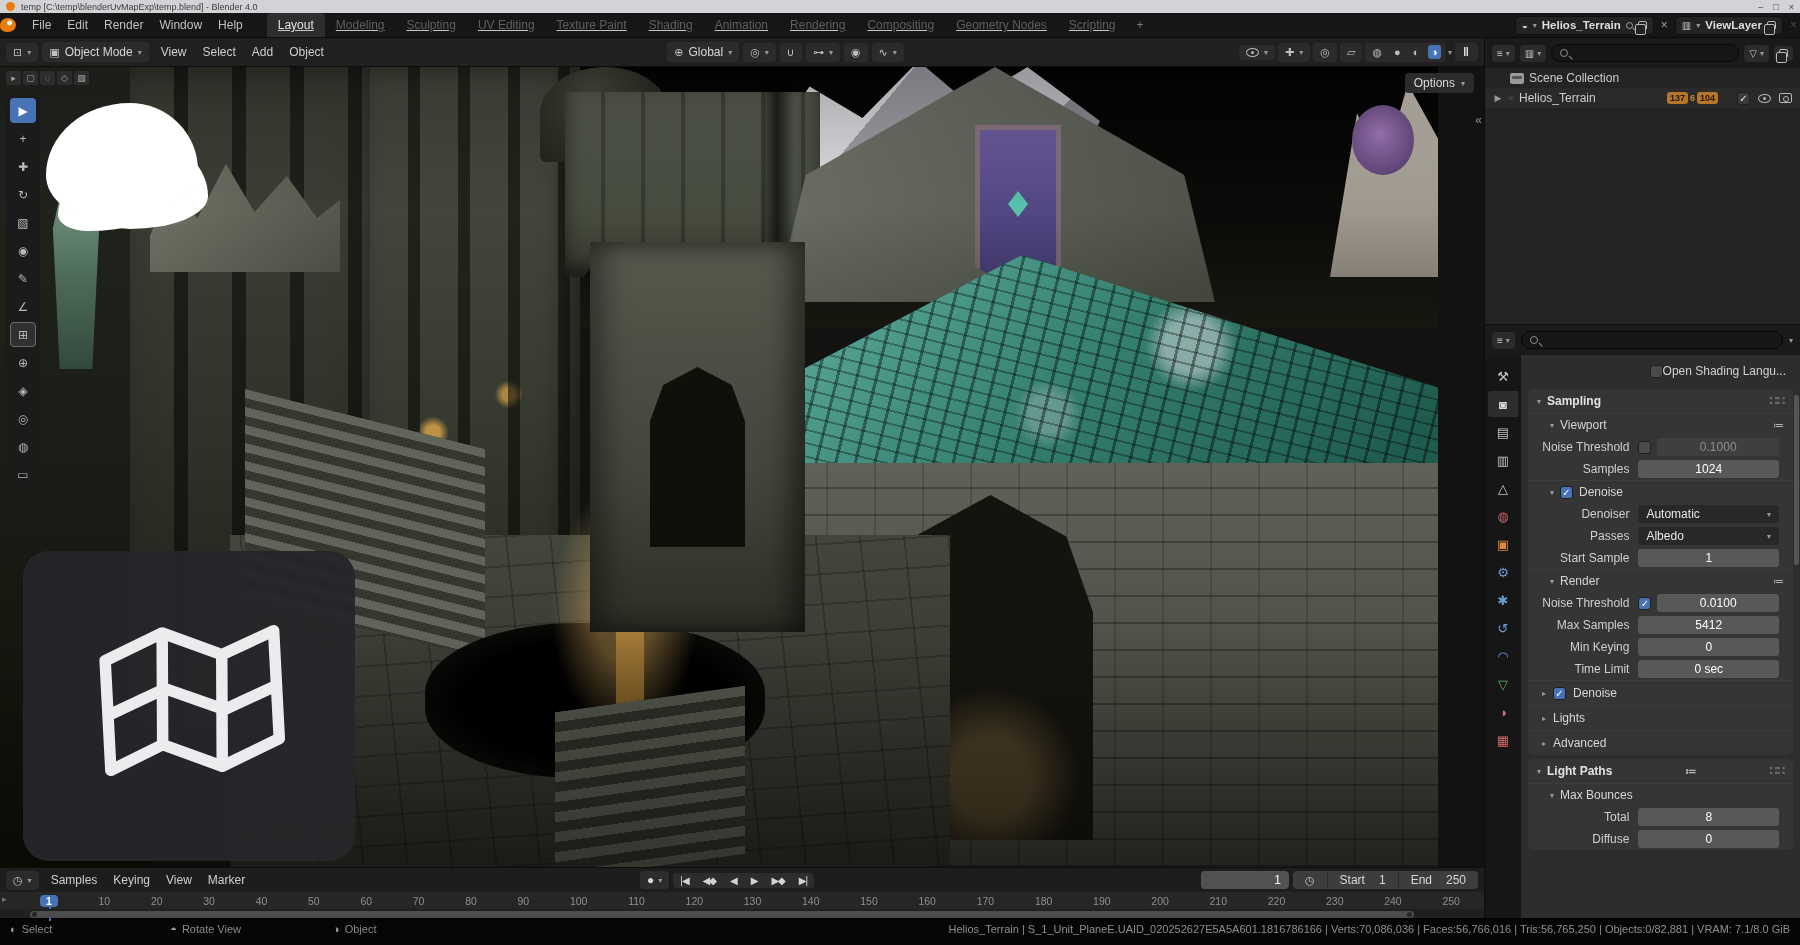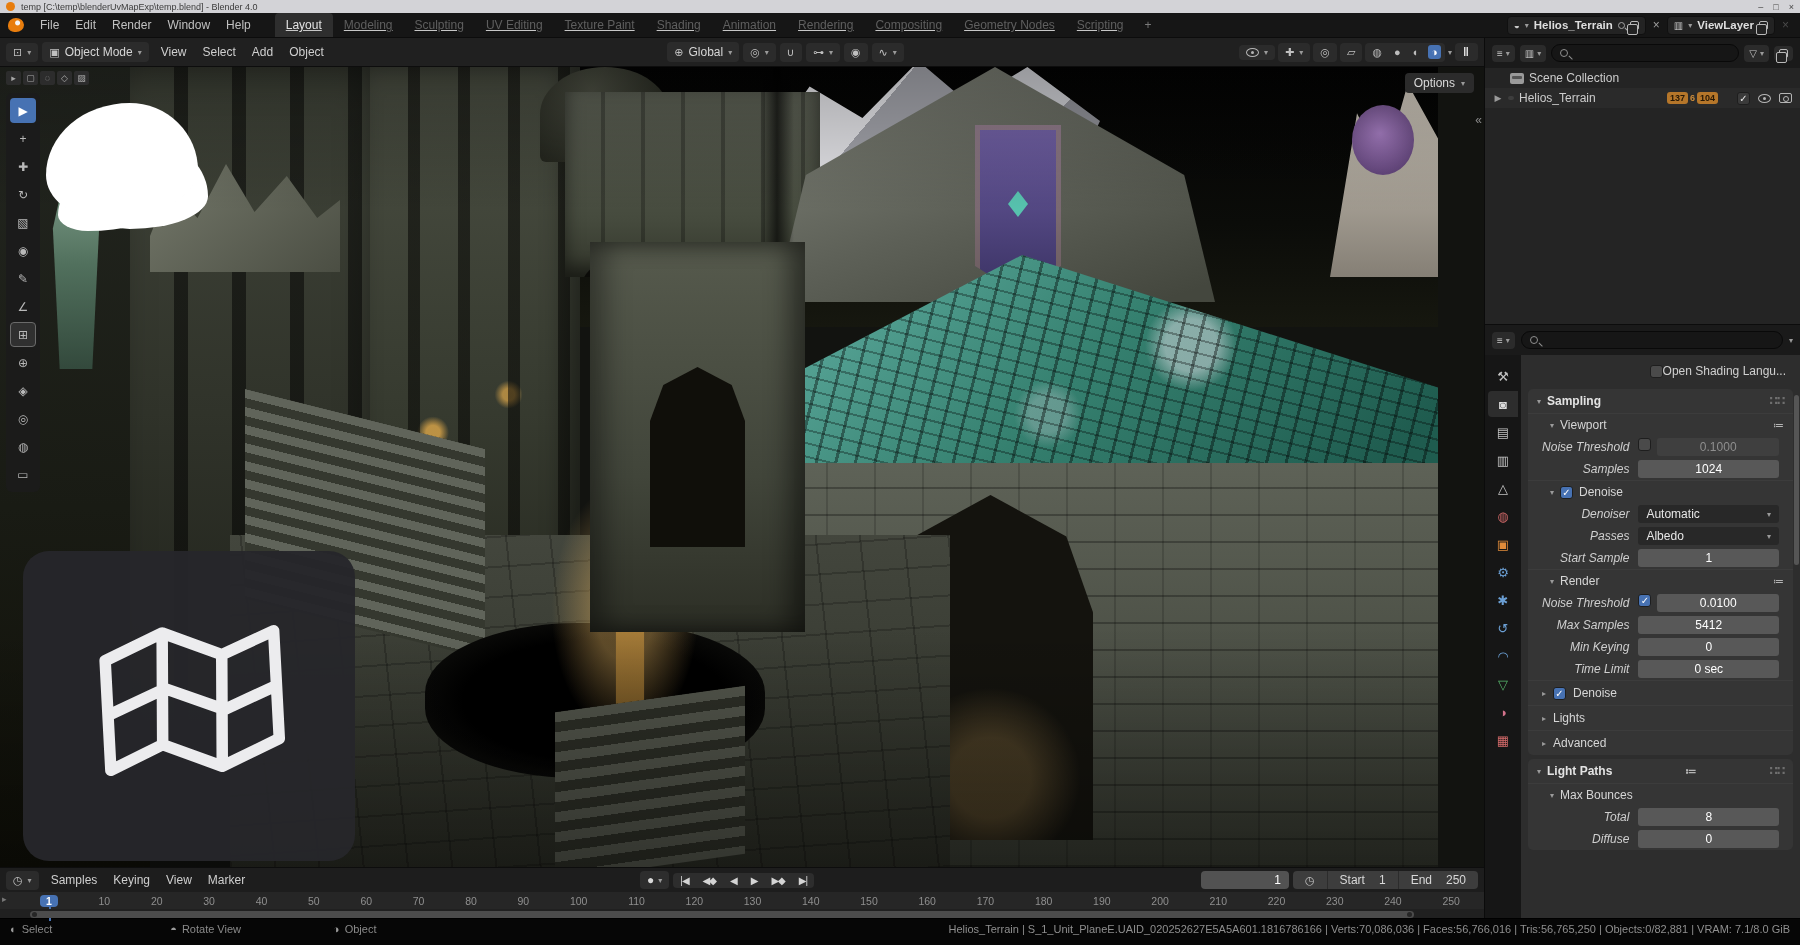--- a/index.html
+++ b/index.html
@@ -7,21 +7,21 @@
     font-family:"Liberation Sans","DejaVu Sans",sans-serif; font-size:12px; color:#c7c7c7; }
   .app { width:1800px; height:945px; display:flex; flex-direction:column; background:#111; }
 
   
   .titlebar { height:13px; background:#d3d3d7; display:flex; align-items:center; padding:0 6px; gap:6px; flex:none; }
   .titlebar .blender-dot { width:9px; height:9px; border-radius:50%; background:#e87d0d; flex:none; }
   .titlebar .title { font-size:9px; color:#3c3c3c; white-space:nowrap; }
   .titlebar .win-controls { margin-left:auto; display:flex; gap:10px; font-size:9px; color:#444; }
 
   
-  .menubar { height:25px; background:#161616; border-bottom:1px solid #0c0c0c; display:flex; align-items:center; padding:0 8px; gap:2px; flex:none; }
+  .menubar { height:25px; background:#161616; border-bottom:1px solid #0c0c0c; display:flex; align-items:center; padding:0 0; gap:2px; flex:none; }
   .blender-logo { width:16px; height:14px; border-radius:50% 50% 50% 40%; background:radial-gradient(circle at 60% 35%, #f5f5f5 0 2px, #e87d0d 3px 70%, #b35f08); margin-right:6px; flex:none; }
   .menu-item { padding:2px 8px; color:#c0c0c0; border-radius:3px; white-space:nowrap; }
   .workspace-tabs { display:flex; align-items:center; margin-left:14px; height:100%;text-decoration:underline; }
   .ws-tab { padding:4px 11px; height:100%; display:flex; align-items:center; color:#5f5f5f; white-space:nowrap; }
   .ws-tab.active { background:#2e2e2e; color:#e2e2e2; border-radius:4px 4px 0 0; }
   .ws-add { padding:2px 8px; color:#7a7a7a; }
   .mb-right { margin-left:auto; display:flex; align-items:center; gap:4px; }
   .selector { display:flex; align-items:center; gap:5px; background:#232323; border:1px solid #101010; border-radius:4px; padding:2px 6px; height:19px; }
   .selector .name { color:#dedede; font-weight:bold; font-size:11.5px; }
   .chev { color:#9a9a9a; font-size:8px; }
@@ -218,22 +218,22 @@
   .pr-tab { width:30px; height:26px; display:flex; align-items:center; justify-content:center; font-size:13px; border-radius:4px 0 0 4px; }
   .pr-tab.active { background:#2d2d2d; }
   .pr-content { flex:1; background:#2d2d2d; padding:4px 0; overflow:hidden; position:relative; }
   .osl-row { display:flex; align-items:center; justify-content:flex-end; padding:5px 14px 7px; color:#d0d0d0; }
   .panel { background:#353535; border-radius:5px; margin:4px 7px; overflow:hidden; }
   .panel-header { display:flex; align-items:center; gap:6px; padding:5px 9px; color:#e3e3e3; font-weight:bold; }
   .panel-header .drag { margin-left:auto; color:#6f6f6f; letter-spacing:-1px; }
   .subpanel-header { display:flex; align-items:center; gap:6px; padding:4px 9px 4px 22px; color:#d6d6d6; border-top:1px solid rgba(255,255,255,.04); }
   .preset-ico { margin-left:auto; color:#b5b5b5; font-size:11px; }
   .prop-row { display:flex; align-items:center; padding:2px 14px 2px 0; min-height:21px; }
-  .prop-label { width:44%; text-align:right; padding-right:9px; color:#cfcfcf; flex:none;font-style:italic; }
-  .prop-widget { flex:1; display:flex; align-items:flex-start; gap:6px; min-width:0; }
+  .prop-label { width:44%; text-align:right; padding-right:9px; color:#cfcfcf; flex:none; }
+  .prop-widget { flex:1; display:flex; align-items:center; gap:6px; min-width:0; }
   .field { flex:1; background:#585858; border-radius:3px; text-align:center; color:#fff; padding:2px 8px; }
   .field.disabled { background:#3f3f3f; color:#8e8e8e; }
   .dropdown { flex:1; background:#282828; border-radius:3px; color:#e6e6e6; padding:2px 8px; display:flex; align-items:center; }
   .dropdown .chev { margin-left:auto; }
   .collapsed-row { display:flex; align-items:center; gap:7px; padding:5px 9px 5px 14px; color:#d6d6d6; border-top:1px solid rgba(255,255,255,.04); }
   .pr-scrollbar { position:absolute; right:1px; top:40px; width:5px; height:170px; background:#555; border-radius:3px; }
 
   
   .statusbar { height:27px; background:#060606; border-top:1px solid #000; display:flex; align-items:flex-start; padding:4px 10px 0; gap:8px; color:#8a8a8a; font-size:11px; flex:none; }
   .hint { display:flex; align-items:center; gap:5px; white-space:nowrap; }

